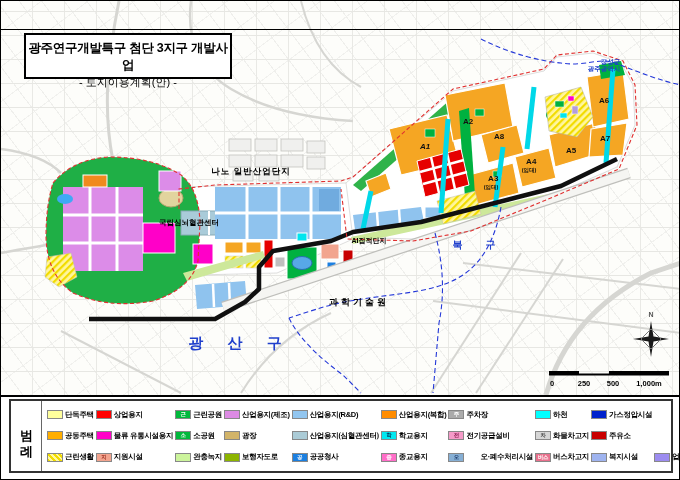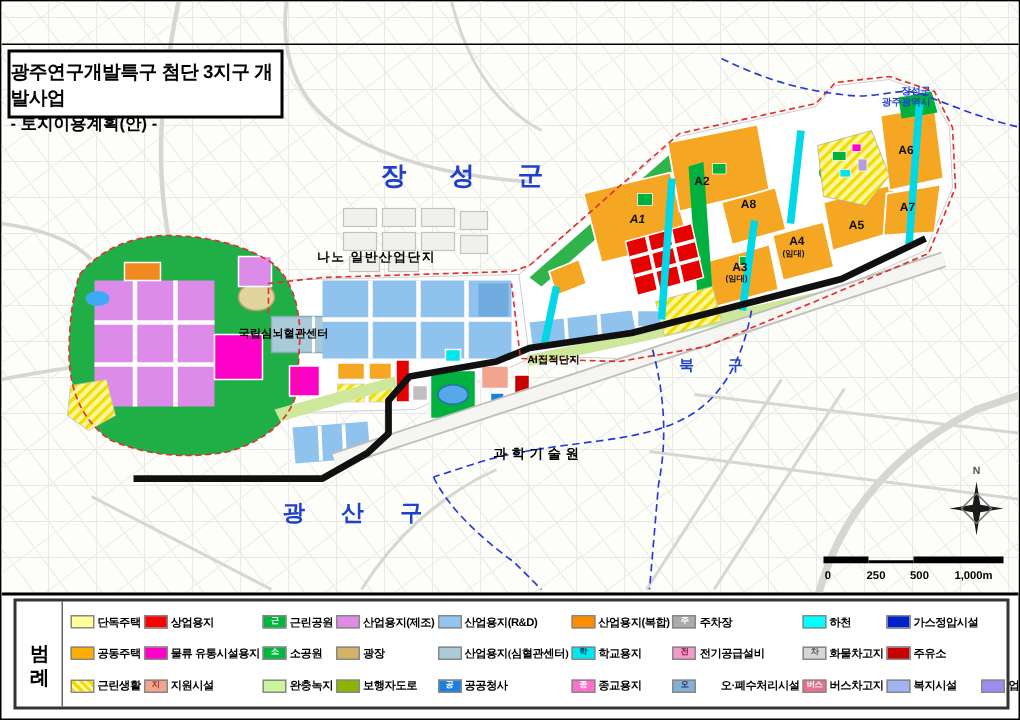--- a/index.html
+++ b/index.html
@@ -10,24 +10,24 @@
        background-color:#fdfdfa;
        background-image:
          repeating-linear-gradient(0deg,transparent 0 23px,#e7e7e3 23px 24px),
          repeating-linear-gradient(90deg,transparent 0 31px,#e9e9e5 31px 32px),
          repeating-linear-gradient(53deg,transparent 0 17px,#efefec 17px 18px),
          repeating-linear-gradient(-37deg,transparent 0 27px,#f1f1ee 27px 28px);
        border-bottom:2px solid #000;}
   .neatline{position:absolute;left:0;top:28px;width:680px;height:0;border-top:1.5px solid #000;}
   .map svg{position:absolute;left:0;top:0;}
   
-  .titlebox{position:absolute;left:4px;top:32px;width:184px;height:46px;background:#fff;
-            border:2px solid #000;text-align:left;z-index:5;box-sizing:border-box;}
+  .titlebox{position:absolute;left:23px;top:32px;width:208px;height:46px;background:#fff;
+            border:2px solid #000;text-align:center;z-index:5;box-sizing:border-box;}
   .titlebox .t1{font-size:12.5px;font-weight:bold;margin-top:5px;letter-spacing:-0.3px;}
-  .titlebox .t2{font-size:11px;font-weight:bold;margin-top:1px;}
+  .titlebox .t2{font-size:11px;font-weight:normal;margin-top:1px;}
   
   .mlbl{position:absolute;transform:translate(-50%,-50%);font-weight:bold;white-space:nowrap;
         z-index:4;line-height:1.1;text-align:right;}
   .region{color:#1F3FCC;}
   .blk{font-size:8px;color:#111;}
   .blk .sub{display:block;font-size:5.5px;font-weight:bold;}
   
   .legend{position:absolute;left:8px;top:398px;width:664px;height:74px;background:#fff;
           border:2px solid #333;box-sizing:border-box;display:flex;z-index:6;}
   .legend-title{width:30px;border-right:1.5px solid #666;display:flex;align-items:center;
@@ -216,21 +216,20 @@
         <path d="M650,328 L655,333 L660,338 L655,343 L650,348 L645,343 L640,338 L645,333 Z" fill="none" stroke="#777" stroke-width="1"></path>
       </g>
     </svg>
 
     <div class="titlebox">
       <div class="t1">광주연구개발특구 첨단 3지구 개발사업</div>
       <div class="t2">- 토지이용계획(안) -</div>
     </div>
     <div class="neatline"></div>
 
-    <div class="mlbl region" style="left:307px;top:117px;font-size:17px;letter-spacing:12px;padding-left:12px;">장 성 군</div>
     <div class="mlbl region" style="left:473px;top:243px;font-size:10px;letter-spacing:10px;padding-left:10px;">북 구</div>
     <div class="mlbl region" style="left:234px;top:342px;font-size:15px;letter-spacing:10px;padding-left:10px;">광 산 구</div>
 
     <div class="mlbl region" style="left:603px;top:64px;font-size:6.5px;">
       <span>장성군</span><br>
       <span>광주광역시</span>
     </div>
 
     <div class="mlbl" style="left:250px;top:171px;font-size:8.5px;letter-spacing:1px;">나노 일반산업단지</div>
     <div class="mlbl" style="left:188px;top:222px;font-size:7.5px;">국립심뇌혈관센터</div>

